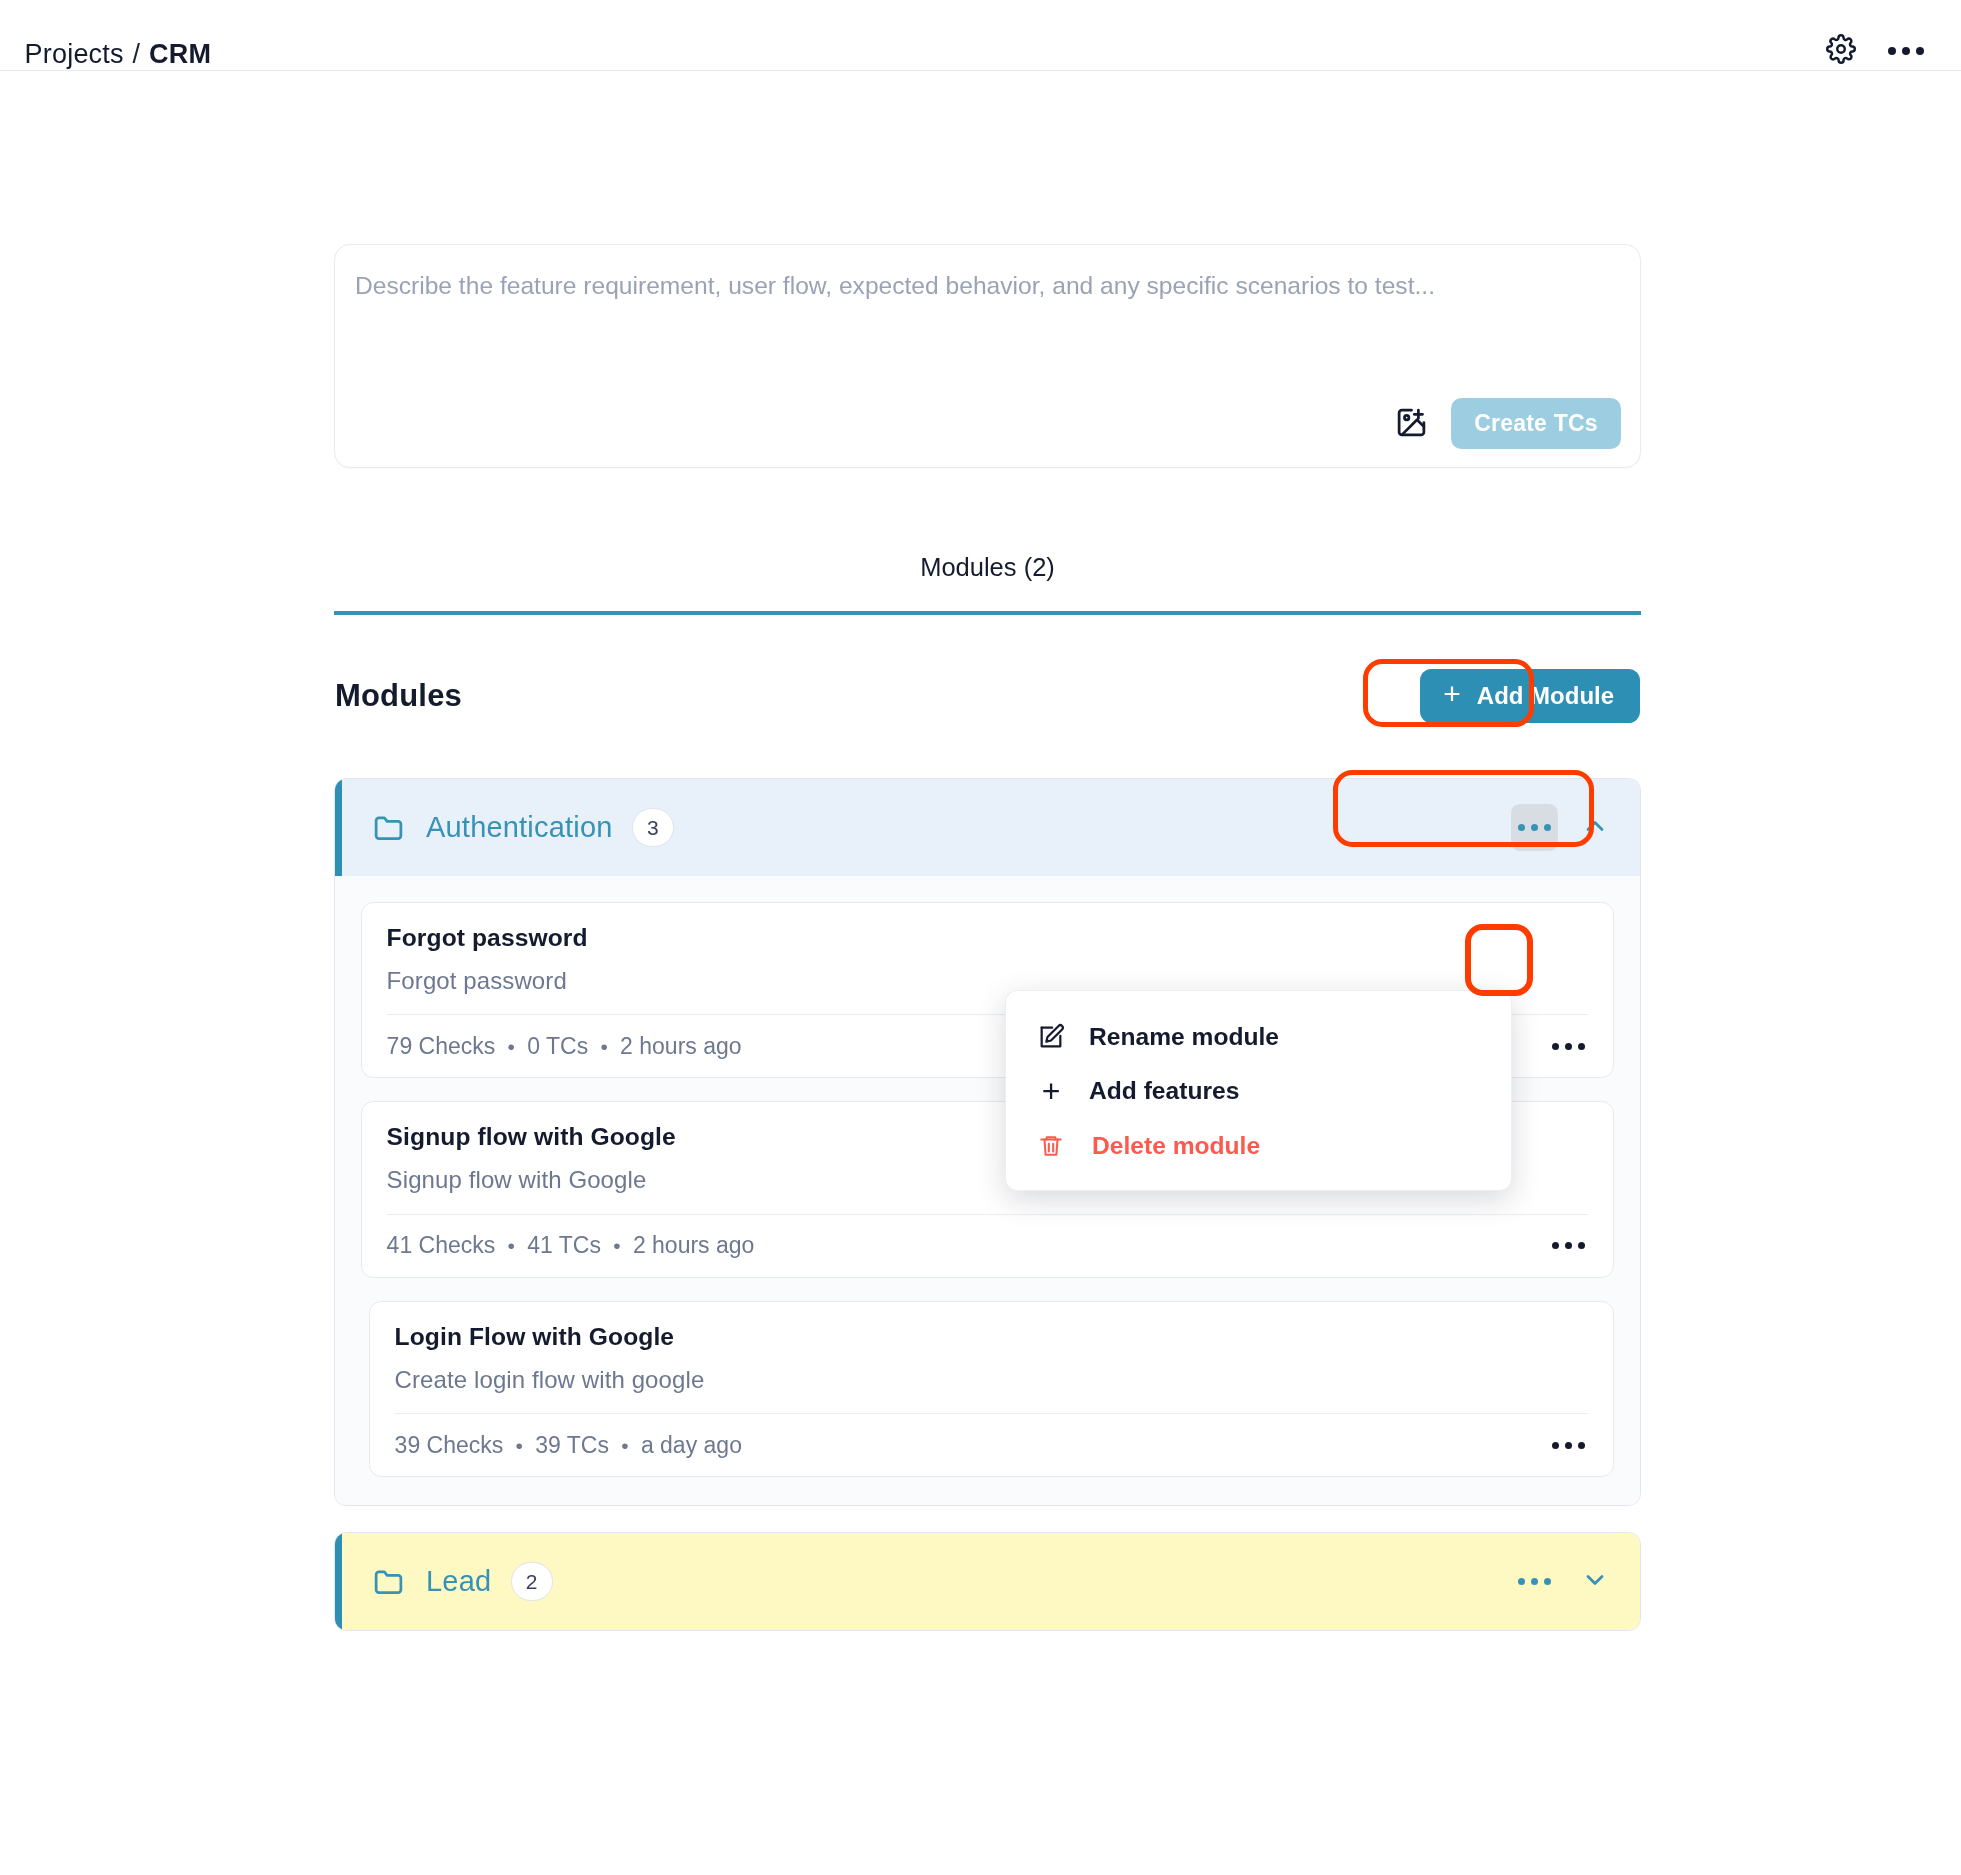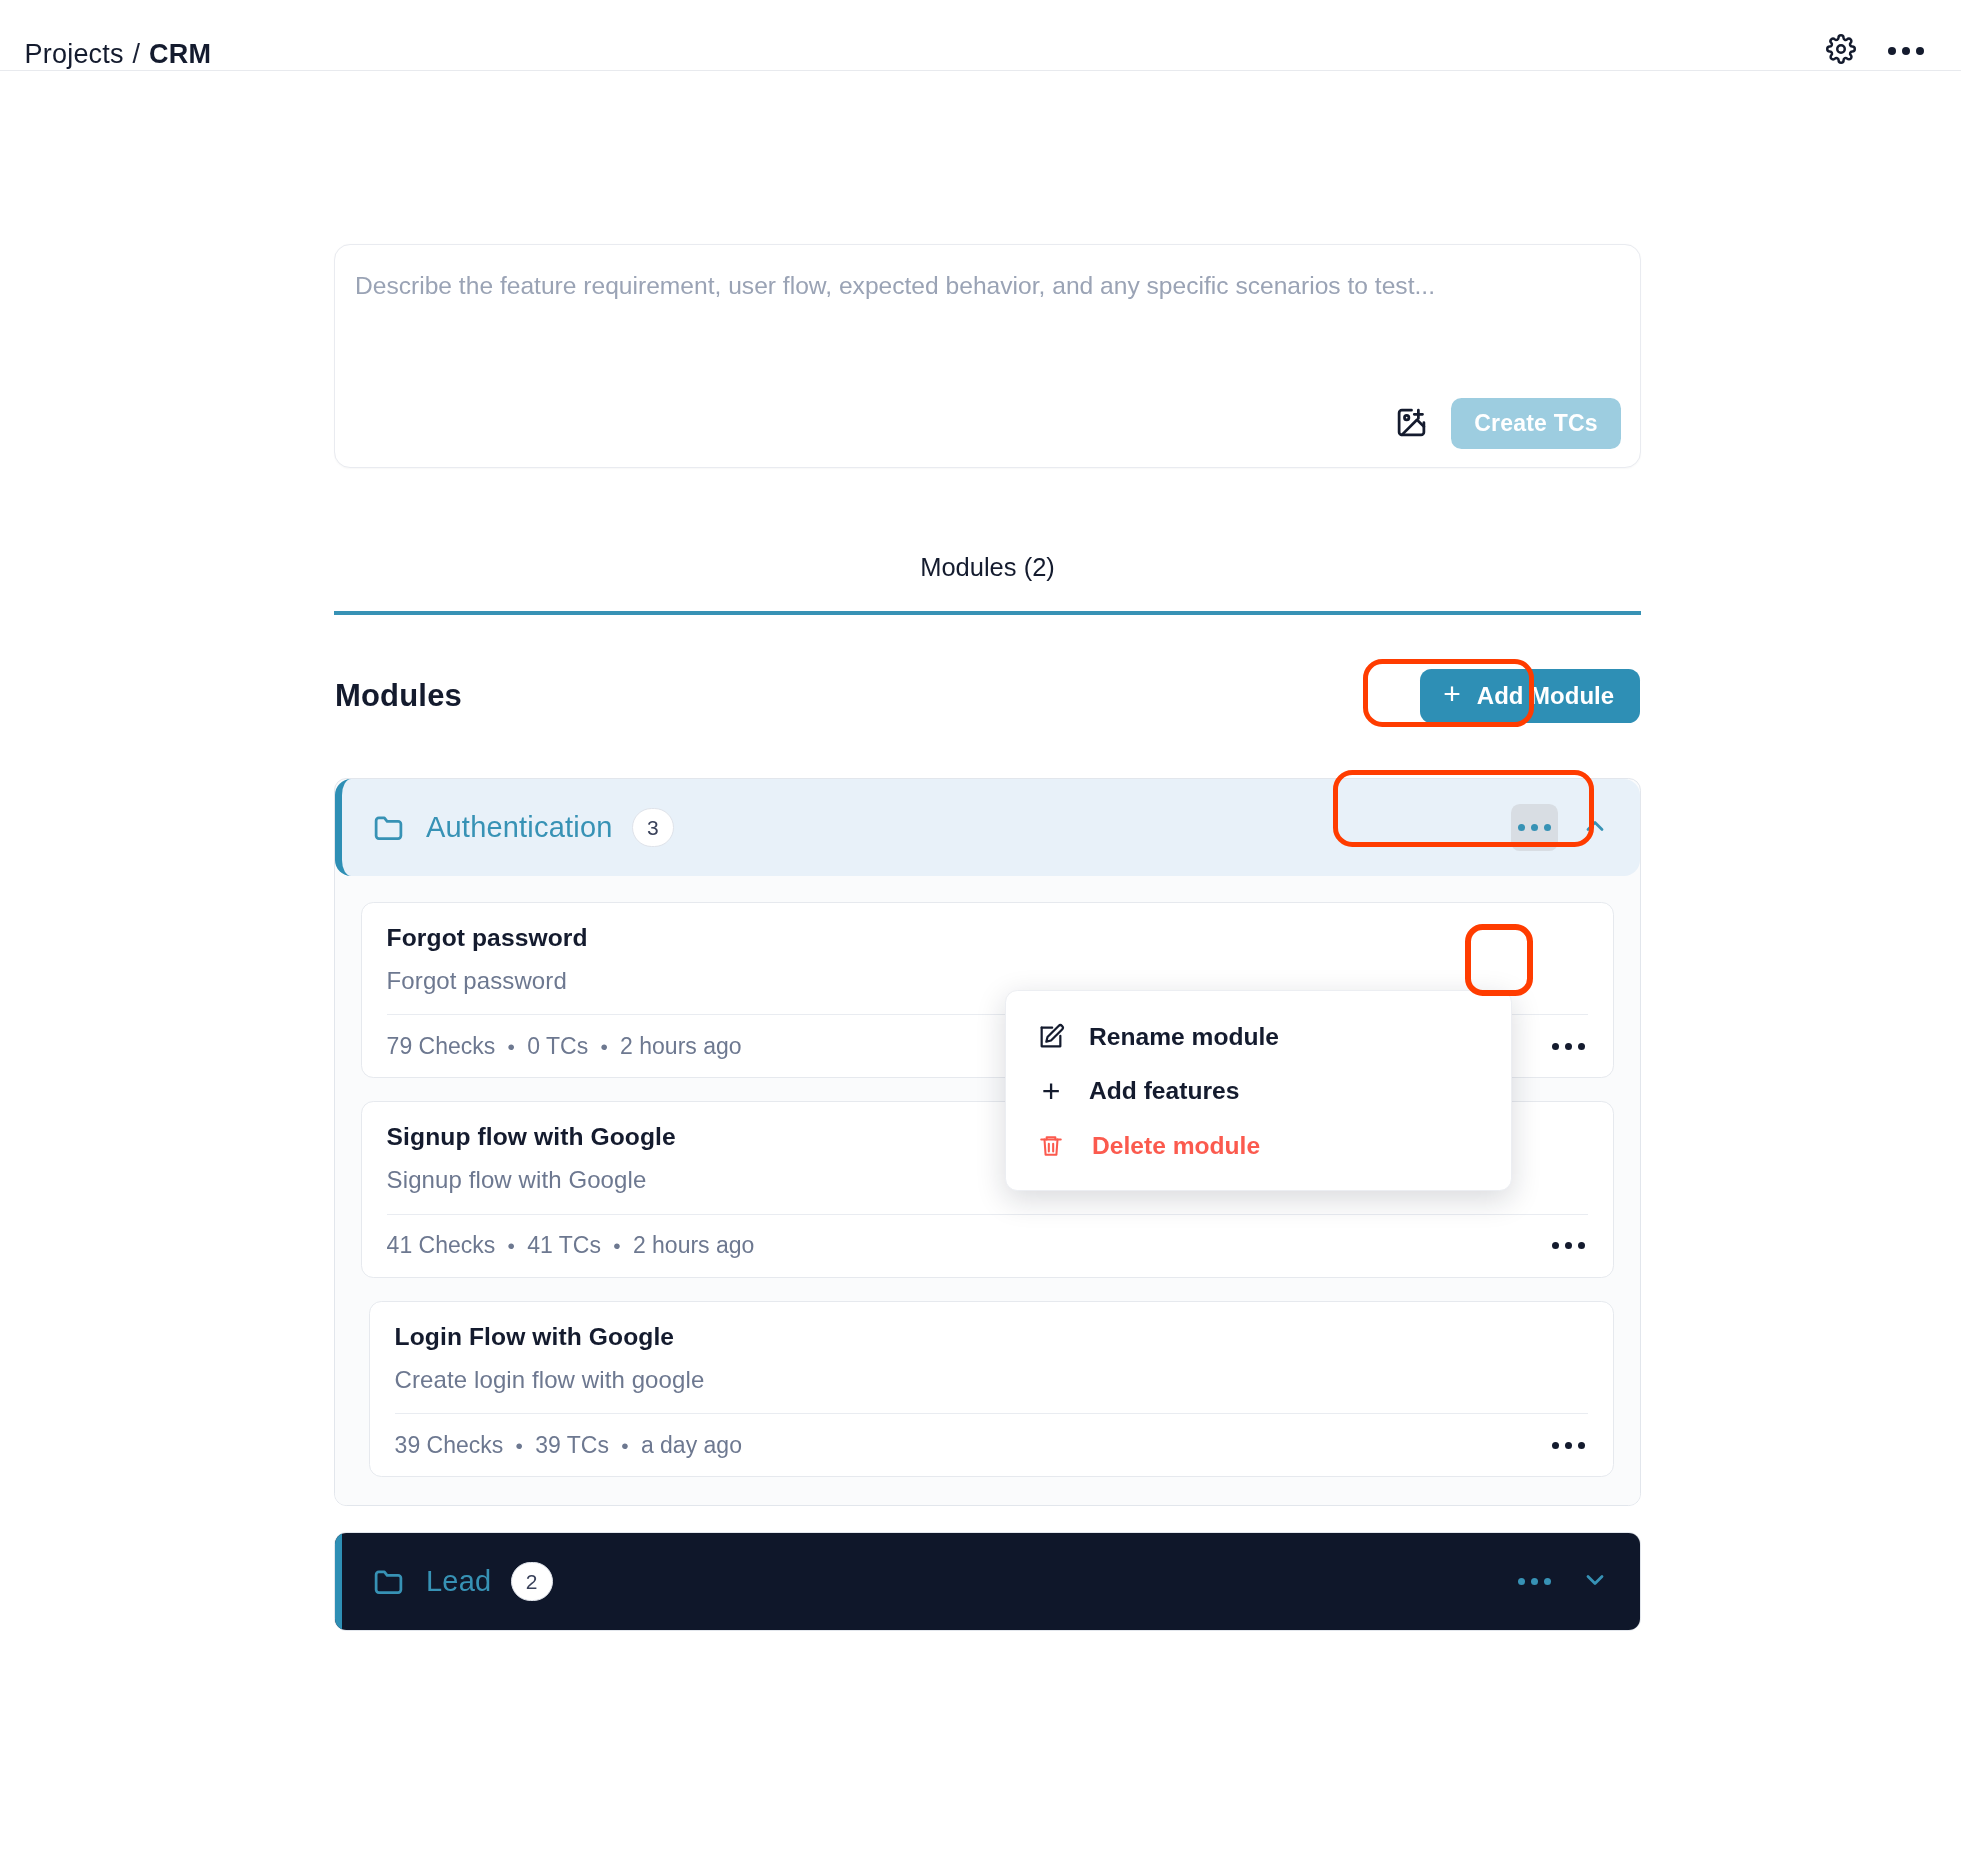--- a/index.html
+++ b/index.html
@@ -202,22 +202,22 @@
     position: relative;
   }
   .module-header {
     display: flex;
     align-items: center;
     height: 97px;
     padding: 0 24.6px 0 0;
     border-left: 7px solid #2e8fb5;
     position: relative;
   }
-  .module-open  > .module-header { background: #e8f1f9; border-radius: 16px; }
-  .module-closed > .module-header { background: #0f172a; }
+  .module-open  > .module-header { background: #e8f1f9; }
+  .module-closed > .module-header { background: #fef9c3; }
 
   .folder-icon { margin-left: 30px; display: flex; align-items: center; color: #3792b5; }
   .module-name {
     margin-left: 21px;
     font-size: 29px;
     color: #3792b5;
     font-weight: 400;
     letter-spacing: 0.2px;
   }
   .count-badge {

